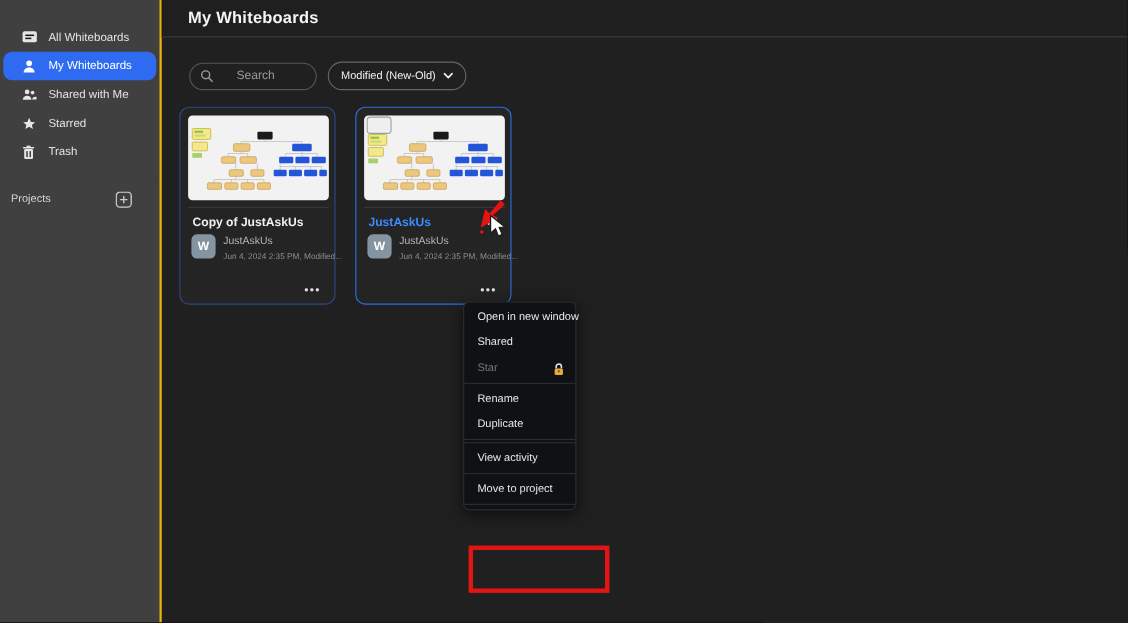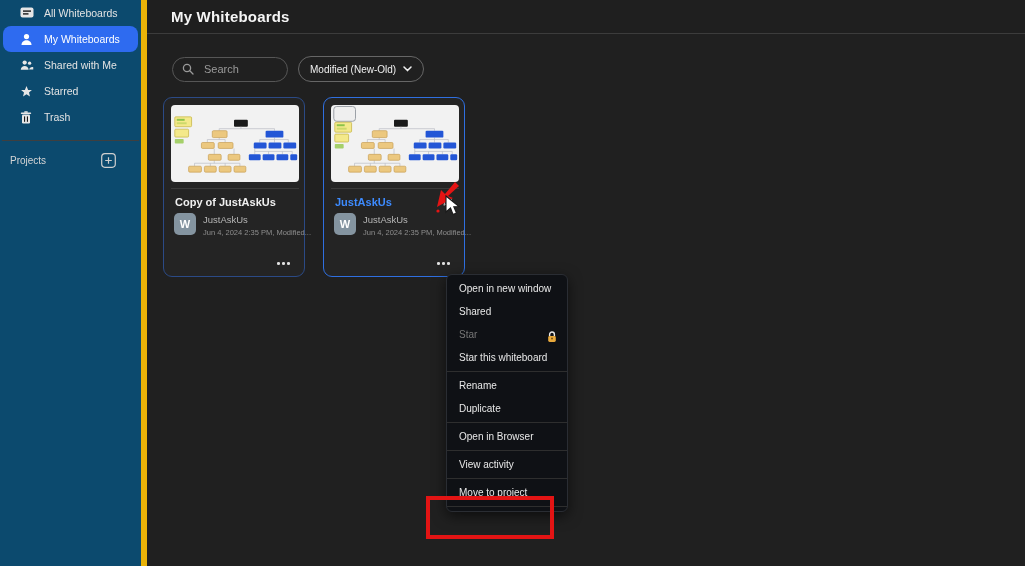--- a/index.html
+++ b/index.html
@@ -4,21 +4,21 @@
 <style>
   * { margin:0; padding:0; box-sizing:border-box; }
   html,body { background:#111; }
   #app {
     position:relative; width:1025px; height:566px; overflow:hidden;
     background:#202020; font-family:"Liberation Sans", sans-serif; color:#e6e6e6;
   }
   
   .sidebar {
     position:absolute; left:0; top:0; width:147px; height:566px;
-    background:#0c4a6e; border-right:6px solid #eab308; padding-top:0;
+    background:#404040; border-right:2px solid #eab308; padding-top:21px;
   }
   .side-item {
     position:relative; display:flex; align-items:center; height:26px;
     margin:0 3px; padding-left:17px; gap:10px; font-size:10.5px; color:#e3e3e3;
     border-radius:8px; cursor:default; white-space:nowrap;
   }
   .side-item.selected { background:#2e6bf0; color:#ffffff; }
   .side-item .icn { width:14px; height:14px; flex:0 0 14px; display:flex; align-items:center; }
   .side-divider { border-top:1px solid #3f3f3f; margin:10px 2px 0 2px; }
   .projects-row {
@@ -27,21 +27,21 @@
   }
   
   .main { position:absolute; left:147px; top:0; width:878px; height:566px; }
   .main-header {
     height:34px; display:flex; align-items:center; padding-left:24px;
     border-bottom:1px solid #3c3c3c; background:#1f1f1f;
   }
   .page-title { font-size:15px; font-weight:bold; color:#f5f5f5; letter-spacing:.2px; }
   .toolbar { display:flex; align-items:center; margin:22px 0 0 25px; gap:10px; }
   .search-box {
-    display:flex; align-items:center; gap:10px; width:116px; height:25px;
+    display:flex; align-items:center; gap:21px; width:116px; height:25px;
     border:1px solid #565656; border-radius:13px; padding:0 9px; background:transparent;
   }
   .search-box input {
     background:transparent; border:none; outline:none; width:80px;
     font-size:11px; color:#ddd; font-family:"Liberation Sans", sans-serif;
   }
   .search-box input::placeholder { color:#9a9a9a; }
   .sort-btn {
     display:flex; align-items:center; gap:7px; height:26px; padding:0 11px;
     border:1px solid #666; border-radius:13px; background:transparent;
@@ -70,21 +70,21 @@
     display:flex; align-items:center; justify-content:center;
     color:#fff; font-size:11px; font-weight:bold;
   }
   .owner-name { font-size:9.5px; color:#b5b5b5; margin-top:1px; }
   .owner-meta { font-size:7.5px; color:#8e8e8e; margin-top:3px; white-space:nowrap; }
   .dots { position:absolute; right:14px; bottom:11px; display:flex; gap:2.5px; }
   .dots i { width:2.6px; height:2.6px; border-radius:50%; background:#e0e0e0; }
   .card-star { position:absolute; right:11px; top:95px; }
   
   .ctx-menu {
-    position:absolute; left:446px; top:274px; width:122px;
+    position:absolute; left:421px; top:274px; width:103px;
     background:#0f1115; border:1px solid #2a2d33; border-radius:6px;
     padding:2px 0; z-index:5; box-shadow:0 4px 14px rgba(0,0,0,.6);
   }
   .ctx-item {
     position:relative; height:23px; line-height:23px; padding-left:12px;
     font-size:10px; color:#e8e8e8; white-space:nowrap; cursor:default;
   }
   .ctx-item.disabled { color:#777; }
   .ctx-div { border-top:1px solid #2e2e2e; margin:2px 0; }
   .ctx-lock-icn { position:absolute; right:10px; top:5px; }
@@ -304,26 +304,24 @@
     <div class="ctx-item disabled">
       <span>Star</span>
       <span class="ctx-lock-icn">
         <svg width="10" height="12" viewBox="0 0 10 12">
             <path d="M2.6 5 V3.4 A2.4 2.4 0 0 1 7.4 3.4 V5" fill="none" stroke="#e8e8e8" stroke-width="1.4"></path>
             <rect x="1.2" y="5" width="7.6" height="6" rx="1.4" fill="#e8a93c"></rect>
             <circle cx="5" cy="7.6" r="1" fill="#7a5210"></circle>
           </svg>
       </span>
     </div>
-    <div class="ctx-item">Star this whiteboard</div>
     <div class="ctx-div"></div>
     <div class="ctx-item">Rename</div>
     <div class="ctx-item">Duplicate</div>
     <div class="ctx-div"></div>
-    <div class="ctx-item">Open in Browser</div>
     <div class="ctx-div"></div>
     <div class="ctx-item">View activity</div>
     <div class="ctx-div"></div>
     <div class="ctx-item">Move to project</div>
     <div class="ctx-div"></div>
   </div>
 
   <div class="red-box"></div>
 
   <span class="cursor-note">

